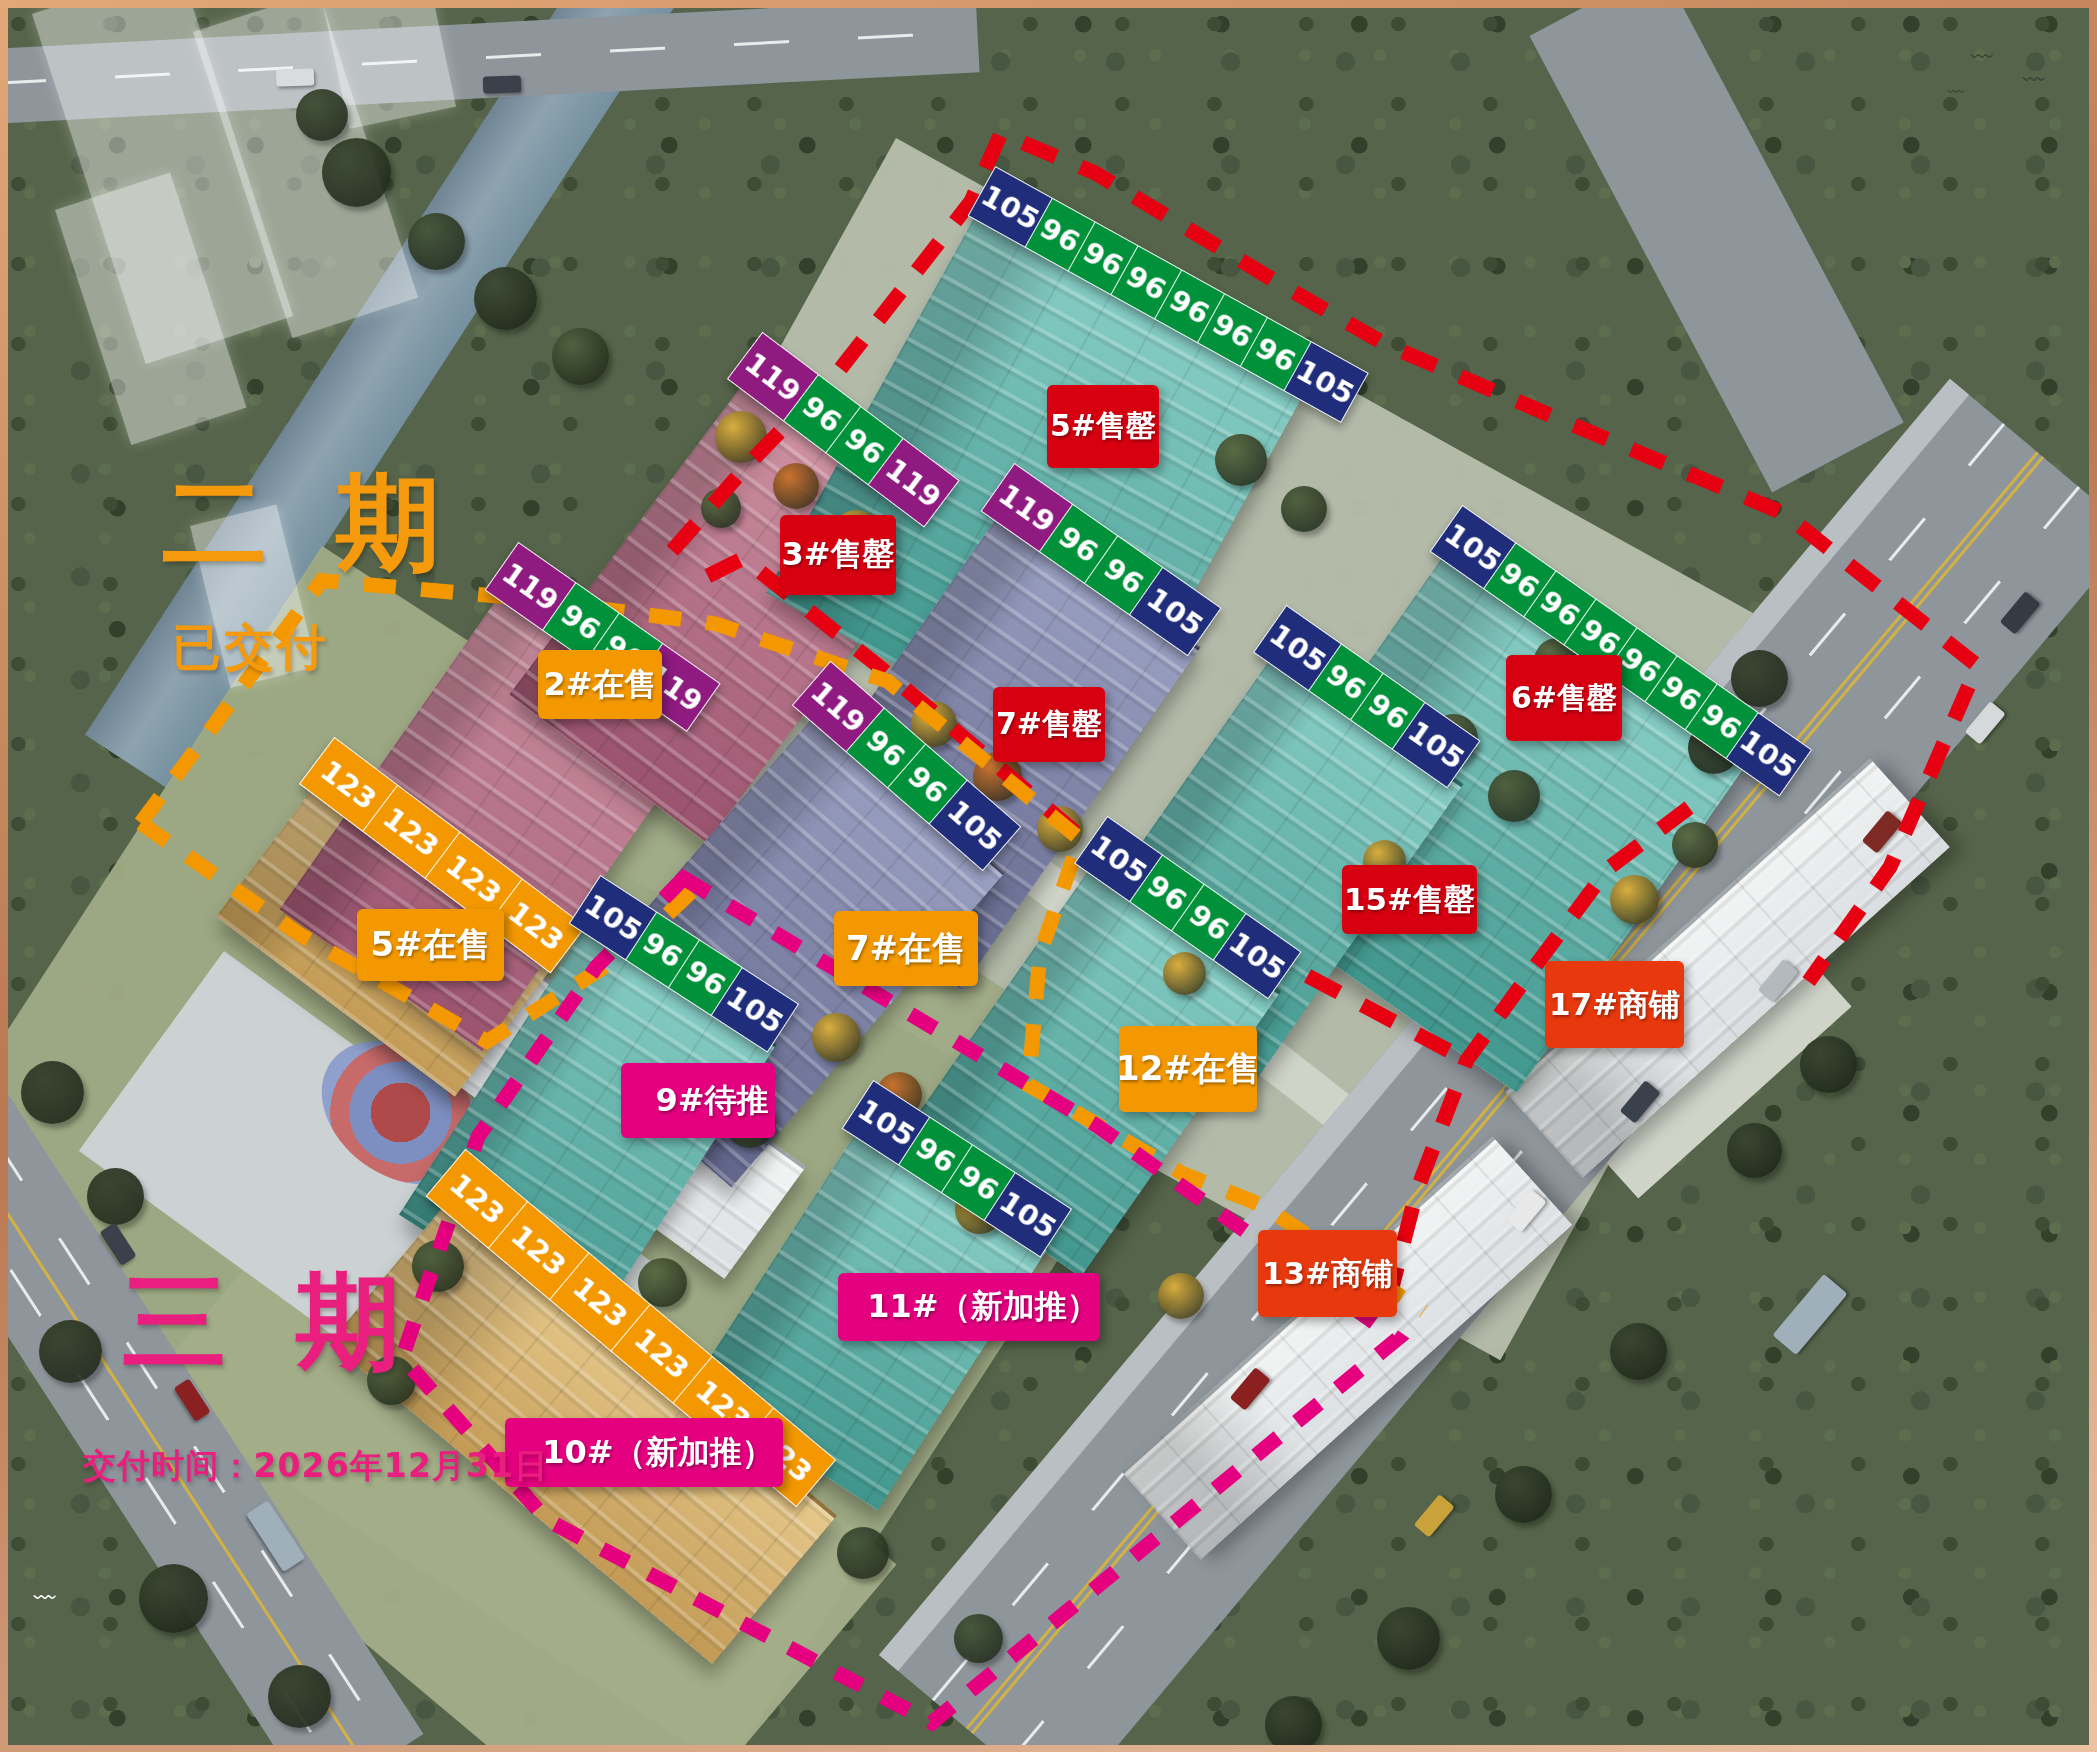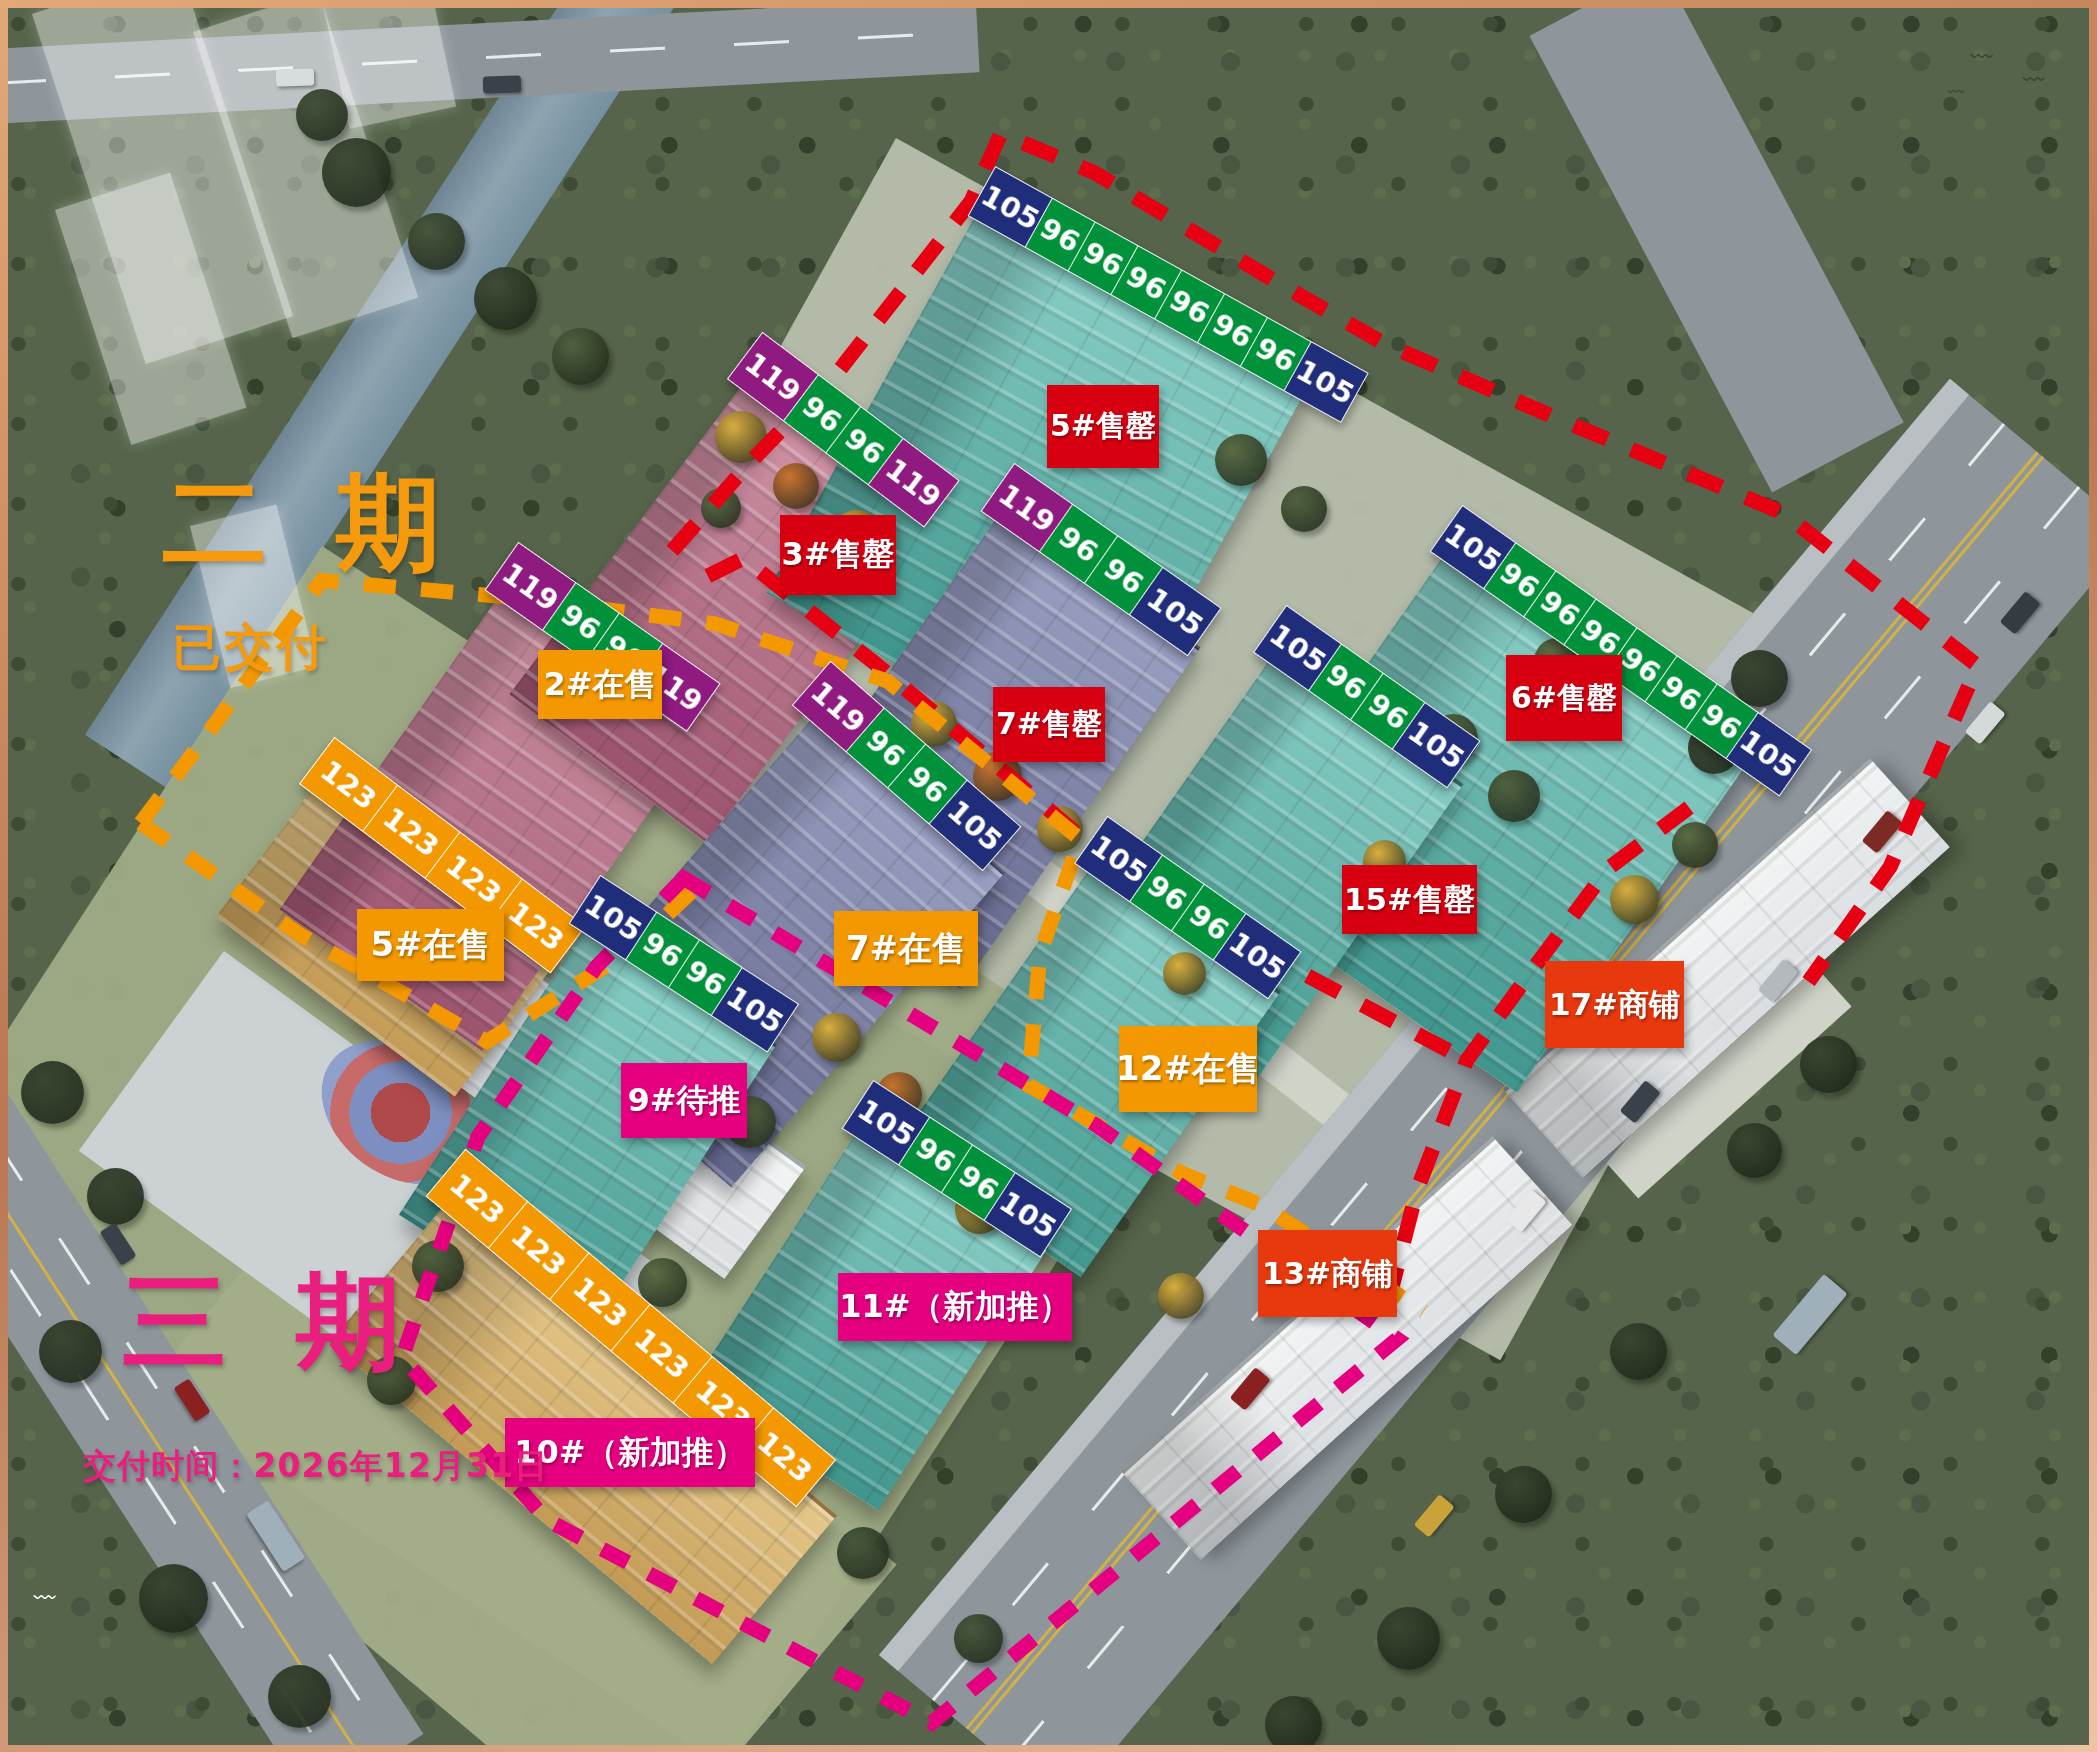--- a/index.html
+++ b/index.html
@@ -44,24 +44,24 @@
   
   .strip{position:absolute;display:flex;transform-origin:0 0;filter:drop-shadow(3.4px 4.6px 4.6px rgba(0,0,0,.35));}
   .tag{height:var(--th,55px);width:var(--tw,52px);display:flex;align-items:center;justify-content:center;
     color:#fff;font-weight:bold;font-size:29px;border:1.7px solid rgba(255,255,255,.95);margin-left:-1.7px;}
   .tag.u105{background:var(--unit-105,#1f2d7b);width:var(--twe,var(--tw));}
   .tag.u96{background:var(--unit-96,#00913a);}
   .tag.u119{background:var(--unit-119,#8f1a80);width:var(--twe,var(--tw));}
   .tag.u123{background:var(--unit-123,#f39800);width:var(--twe,var(--tw));}
   
   .lbl{position:absolute;display:flex;align-items:center;justify-content:center;color:#fff;font-weight:bold;
-    white-space:nowrap;font-size:34px;text-shadow:1.1px 1.7px 2.9px rgba(0,0,0,.35);box-shadow:3.4px 4.6px 8px rgba(0,0,0,.3);}
+    white-space:nowrap;font-size:34px;text-shadow:1.1px 1.7px 2.9px rgba(0,0,0,.35);box-shadow:3.4px 4.6px 8px rgba(0,0,0,.3);border-radius:6px;}
   .soldout{background:var(--status-soldout,#d60011);}
   .onsale{background:var(--status-onsale,#f39800);}
-  .pending{background:var(--status-pending,#e4007f);}
+  .pending{background:var(--status-pending,#e4007f);padding-left:28px;}
   .shop{background:var(--status-shop,#e8380d);}
   
   .bigtxt{position:absolute;font-weight:900;text-shadow:1.7px 2.9px 4px rgba(0,0,0,.25);white-space:nowrap;}
   .t-delivered{color:#cf0a13;font-size:113px;letter-spacing:26.4px;}
   .t-p2{color:#f59a0d;font-size:105px;letter-spacing:16px;}
   .t-p2sub{color:#f59a0d;font-size:49px;letter-spacing:3.4px;}
   .t-p3{color:#ea1e7e;font-size:105px;letter-spacing:16px;}
   .t-p3sub{color:#ea1e7e;font-size:33px;letter-spacing:1.1px;}
   .t-foot{color:#ffffff;font-size:45px;letter-spacing:2.3px;}
   svg.bounds{position:absolute;left:0;top:0;z-index:40;pointer-events:none;}

